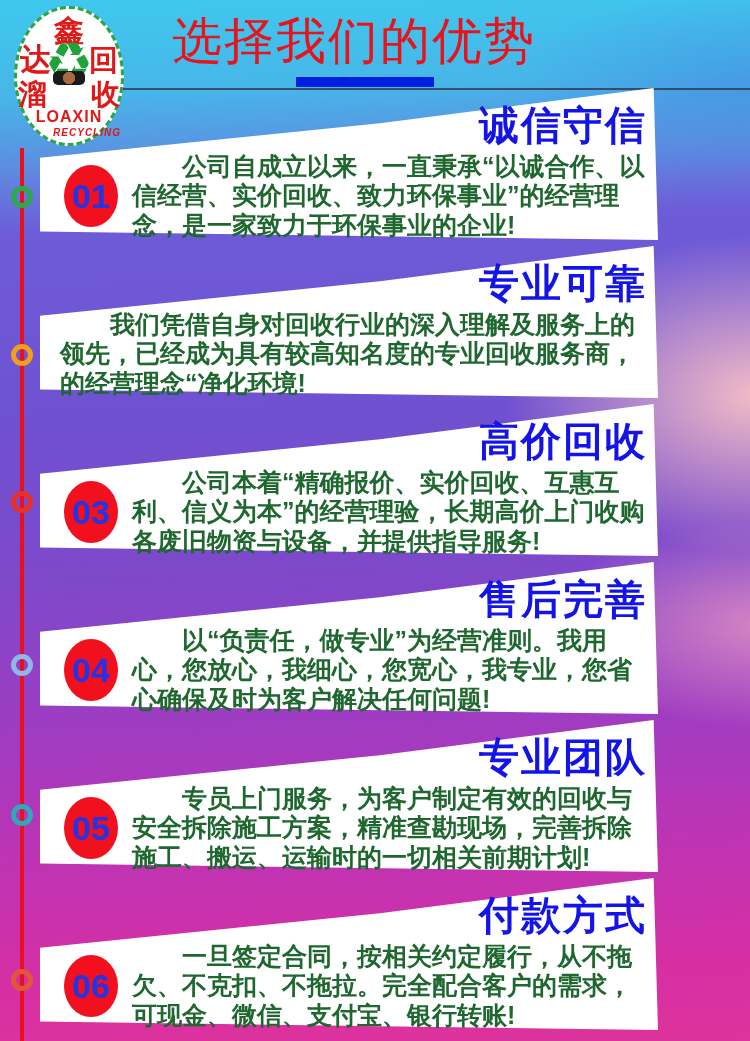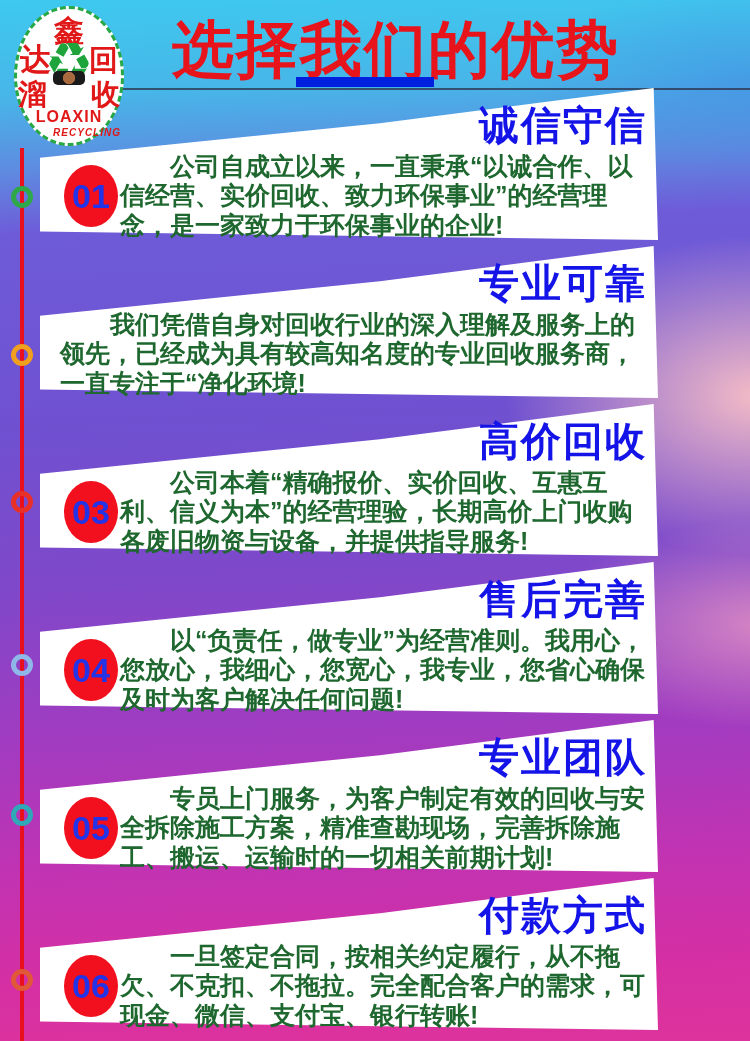--- a/index.html
+++ b/index.html
@@ -12,21 +12,21 @@
       radial-gradient(40% 14% at 102% 60%, rgba(238,156,194,.75) 0%, rgba(238,156,194,0) 72%),
       linear-gradient(178deg,
         #3EC9EF 0%, #47B6E8 9%, #5E8BE0 16%, #6E5BD8 22%,
         #6F51D0 40%, #7F48CA 55%, #A23BC0 70%, #C133B2 82%,
         #D52FA4 92%, #DD339C 100%);
   }
   
   .divider-rule{position:absolute; left:72px; top:88px; width:678px; height:2px;
     background:rgba(40,40,60,.7); z-index:1;}
   .main-title{position:absolute; left:172px; top:8px; width:400px;
-    font-size:62px; font-weight:bold; color:#E8141C; letter-spacing:2px;
+    font-size:50px; font-weight:normal; color:#E8141C; letter-spacing:2px;
     white-space:nowrap; z-index:4;}
   .title-underline{position:absolute; left:296px; top:77px; width:138px; height:10px;
     background:#0020E0; z-index:4;}
   
   .logo{position:absolute; left:14px; top:6px; width:104px; height:134px;
     background:#fff; border:3px dashed #28A745; border-radius:50%; z-index:6;}
   .logo span{position:absolute; color:#E01818; font-weight:bold;}
   .lg-top{left:50%; top:2px; transform:translateX(-50%); font-size:30px;}
   .lg-left{left:3px; top:30px; font-size:31px;}
   .lg-right{right:3px; top:32px; font-size:29px;}
@@ -46,21 +46,21 @@
     border:5px solid #999; z-index:3; background:transparent;}
   
   .section{position:absolute; left:0; width:690px; height:168px; z-index:5;}
   .white-banner{position:absolute; left:40px; right:32px; top:0; bottom:0;
     background:#fff;
     clip-path:polygon(0% 48%, 55% 27.5%, 99.3% 6.5%, 100% 97%, 0% 92%);}
   .sec-title{position:absolute; top:21px; right:43px;
     font-size:40px; font-weight:bold; color:#1414E8; letter-spacing:2px;
     white-space:nowrap;}
   .sec-body{position:absolute; left:60px; right:38px; top:77px; height:84px;
-    display:flex; align-items:center; gap:2px;}
+    display:flex; align-items:center; gap:14px;}
   .num-badge{flex:none; width:54px; height:62px; margin-left:4px; border-radius:50%;
     background:#F2101E; color:#2233E8; font-size:34px; font-weight:bold;
     display:flex; align-items:center; justify-content:center;}
   .sec-text{flex:1; color:#1E672E; font-size:25px; font-weight:bold;
     line-height:1.18; text-indent:2em; letter-spacing:0;}
 </style>
 </head>
 <body>
 
 <div class="page">
@@ -96,21 +96,21 @@
     <div class="sec-body">
       <div class="num-badge">01</div>
       <div class="sec-text">公司自成立以来，一直秉承“以诚合作、以信经营、实价回收、致力环保事业”的经营理念，是一家致力于环保事业的企业!</div>
     </div>
   </div>
 
   <div class="section" style="top:235px">
     <div class="white-banner"></div>
     <div class="sec-title">专业可靠</div>
     <div class="sec-body">
-      <div class="sec-text">我们凭借自身对回收行业的深入理解及服务上的领先，已经成为具有较高知名度的专业回收服务商，一直专注于“净化环境!</div>
+      <div class="sec-text">我们凭借自身对回收行业的深入理解及服务上的领先，已经成为具有较高知名度的专业回收服务商，的经营理念“净化环境!</div>
     </div>
   </div>
 
   <div class="section" style="top:393px">
     <div class="white-banner"></div>
     <div class="sec-title">高价回收</div>
     <div class="sec-body">
       <div class="num-badge">03</div>
       <div class="sec-text">公司本着“精确报价、实价回收、互惠互利、信义为本”的经营理验，长期高价上门收购各废旧物资与设备，并提供指导服务!</div>
     </div>

